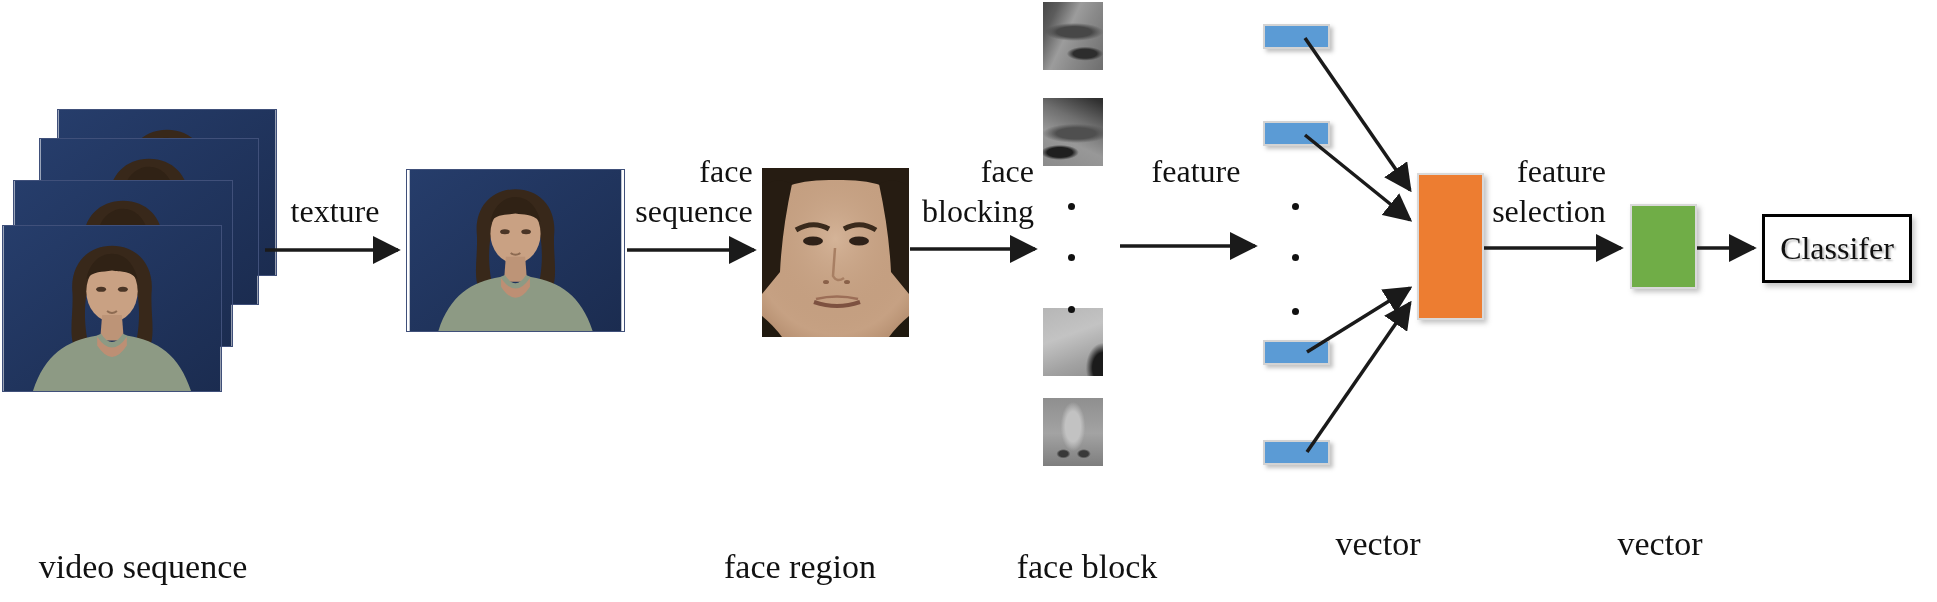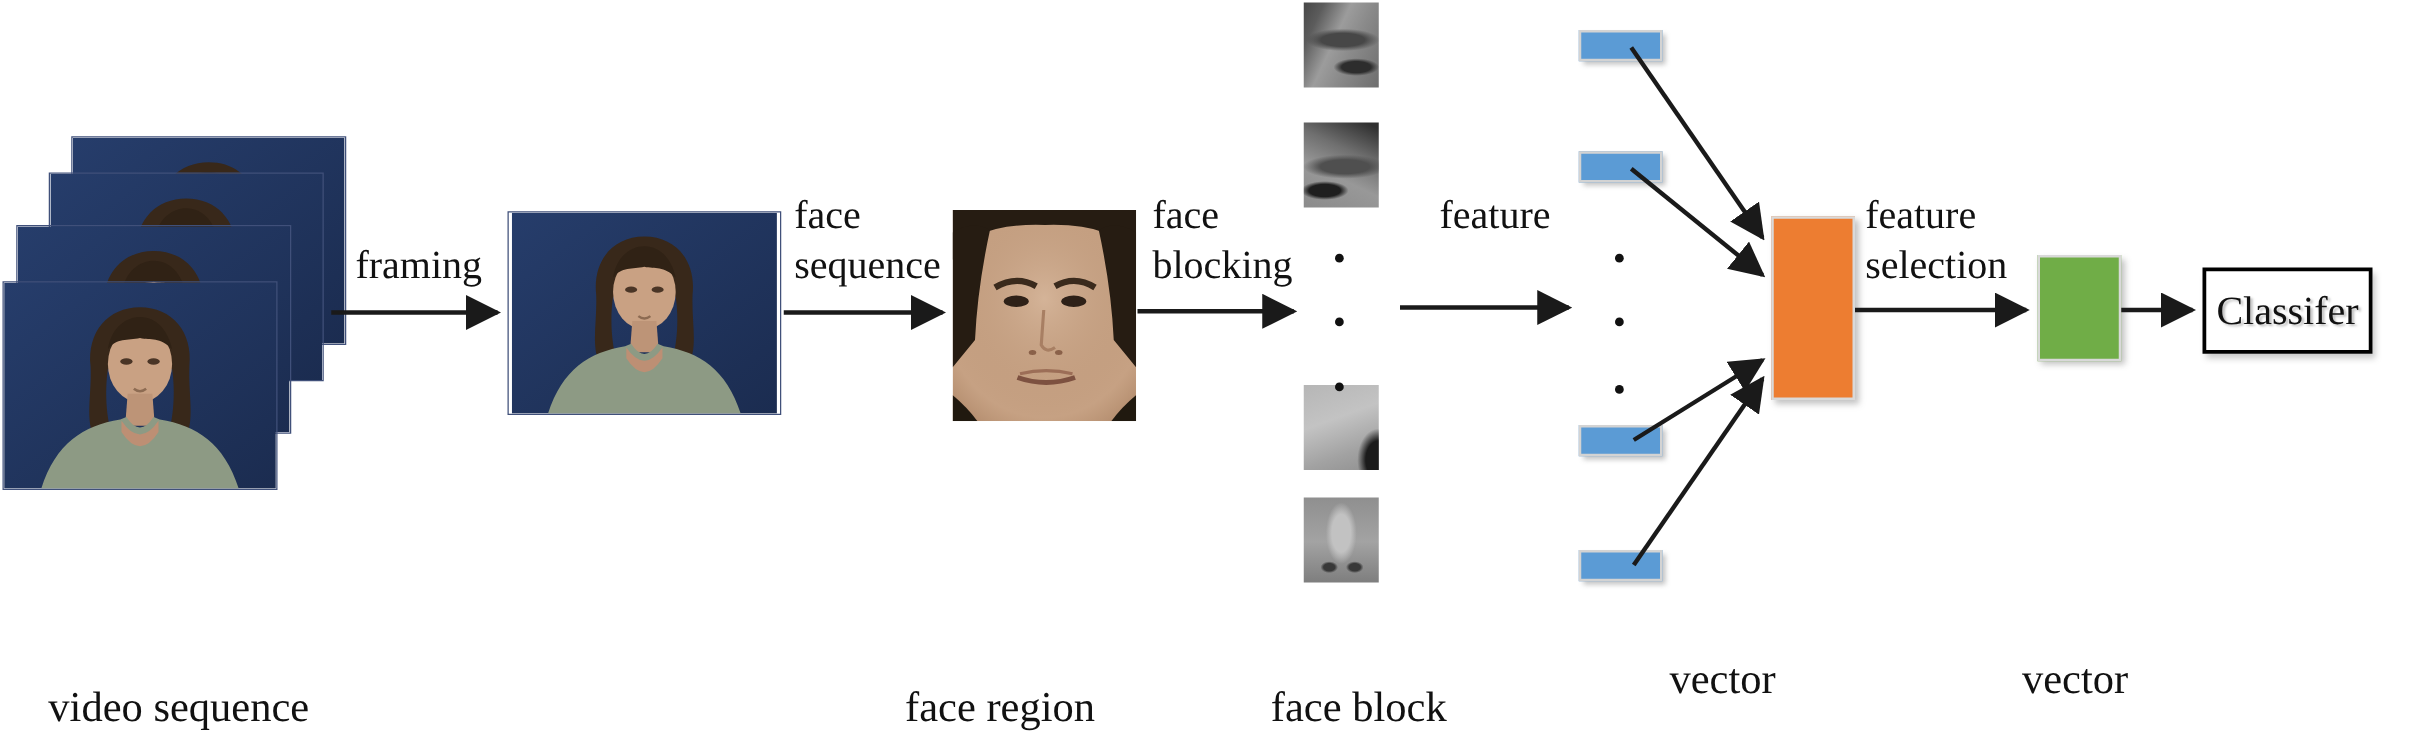--- a/index.html
+++ b/index.html
@@ -53,33 +53,33 @@
     position:absolute;left:1417px;top:173px;width:67px;height:147px;background:#ED7D31;
     border:2px solid #d9d9d9;box-sizing:border-box;
     box-shadow:3px 3px 5px rgba(120,120,120,.45);
   }
   .green-rect{
     position:absolute;left:1630px;top:204px;width:67px;height:85px;background:#70AD47;
     border:2px solid #d9d9d9;box-sizing:border-box;
     box-shadow:3px 3px 5px rgba(120,120,120,.45);
   }
   .classifier-box{
-    position:absolute;left:1762px;top:214px;width:136px;height:69px;background:#fff;
+    position:absolute;left:1762px;top:214px;width:150px;height:69px;background:#fff;
     border:3px solid #000;box-sizing:border-box;
     box-shadow:3px 4px 5px rgba(120,120,120,.4);
     display:flex;align-items:center;justify-content:center;
     font-size:32px;text-shadow:2px 2px 2px rgba(0,0,0,.25);
   }
 
   .dot{position:absolute;width:7px;height:7px;border-radius:50%;background:#111;}
 
   
   .arrow-label{
     position:absolute;transform:translateX(-50%);
-    font-size:32px;line-height:40px;text-align:left;white-space:nowrap;
+    font-size:32px;line-height:40px;text-align:right;white-space:nowrap;
   }
   .arrow-label span{display:block;}
   .caption{
     position:absolute;transform:translateX(-50%);
     font-size:34px;line-height:45px;text-align:center;white-space:nowrap;
   }
   .caption span{display:block;}
 
   .overlay{position:absolute;left:0;top:0;width:1937px;height:602px;pointer-events:none;z-index:6;}
 </style>
@@ -207,21 +207,21 @@
       <line x1="1484" y1="248" x2="1621" y2="248" marker-end="url(#ah)"></line>
       <line x1="1697" y1="248" x2="1754" y2="248" marker-end="url(#ah)"></line>
       <line x1="1305" y1="38" x2="1410" y2="190" marker-end="url(#ah)"></line>
       <line x1="1305" y1="135" x2="1410" y2="220" marker-end="url(#ah)"></line>
       <line x1="1307" y1="352" x2="1410" y2="288" marker-end="url(#ah)"></line>
       <line x1="1307" y1="452" x2="1410" y2="303" marker-end="url(#ah)"></line>
     </g>
   </svg>
 
   <div class="arrow-label" style="left:335px;top:191px">
-    <span>framing</span>
+    <span>texture</span>
   </div>
   <div class="arrow-label" style="left:694px;top:151px">
     <span>face</span>
     <span>sequence</span>
   </div>
   <div class="arrow-label" style="left:978px;top:151px">
     <span>face</span>
     <span>blocking</span>
   </div>
   <div class="arrow-label" style="left:1196px;top:151px">

